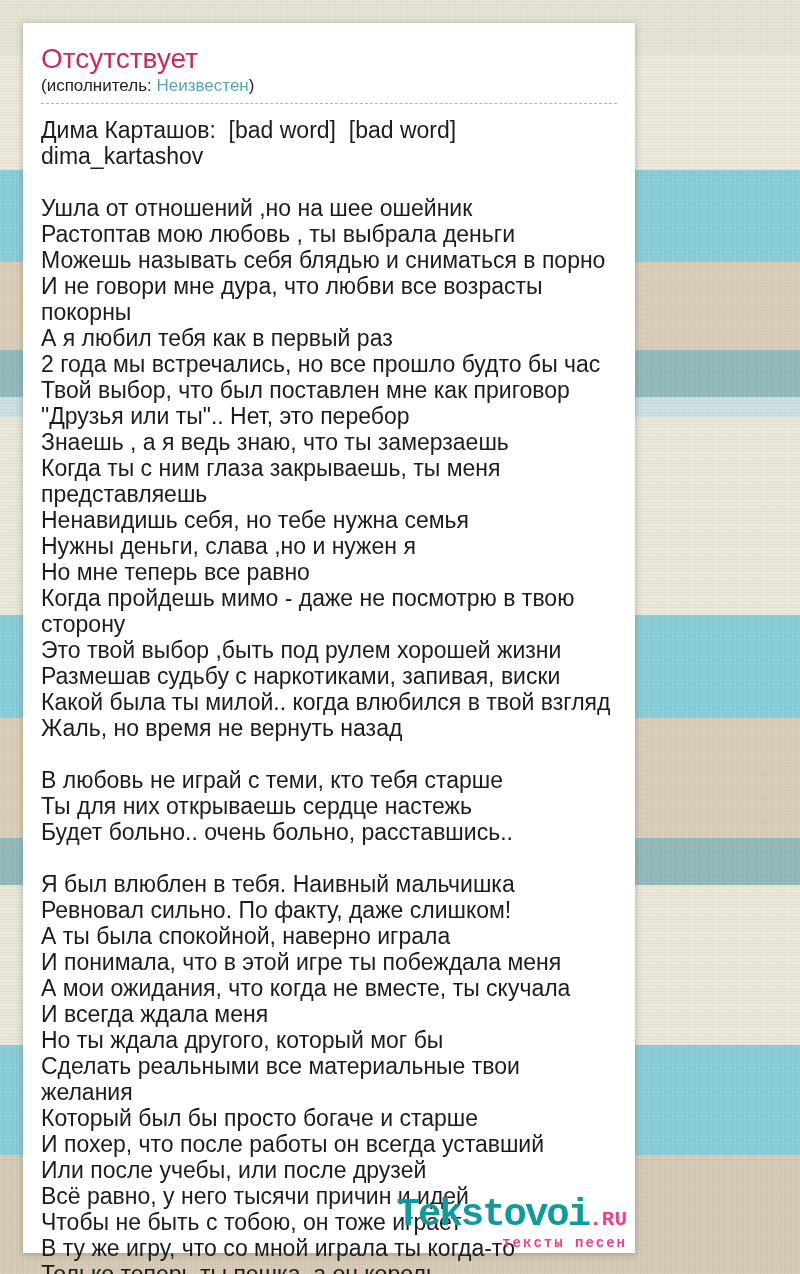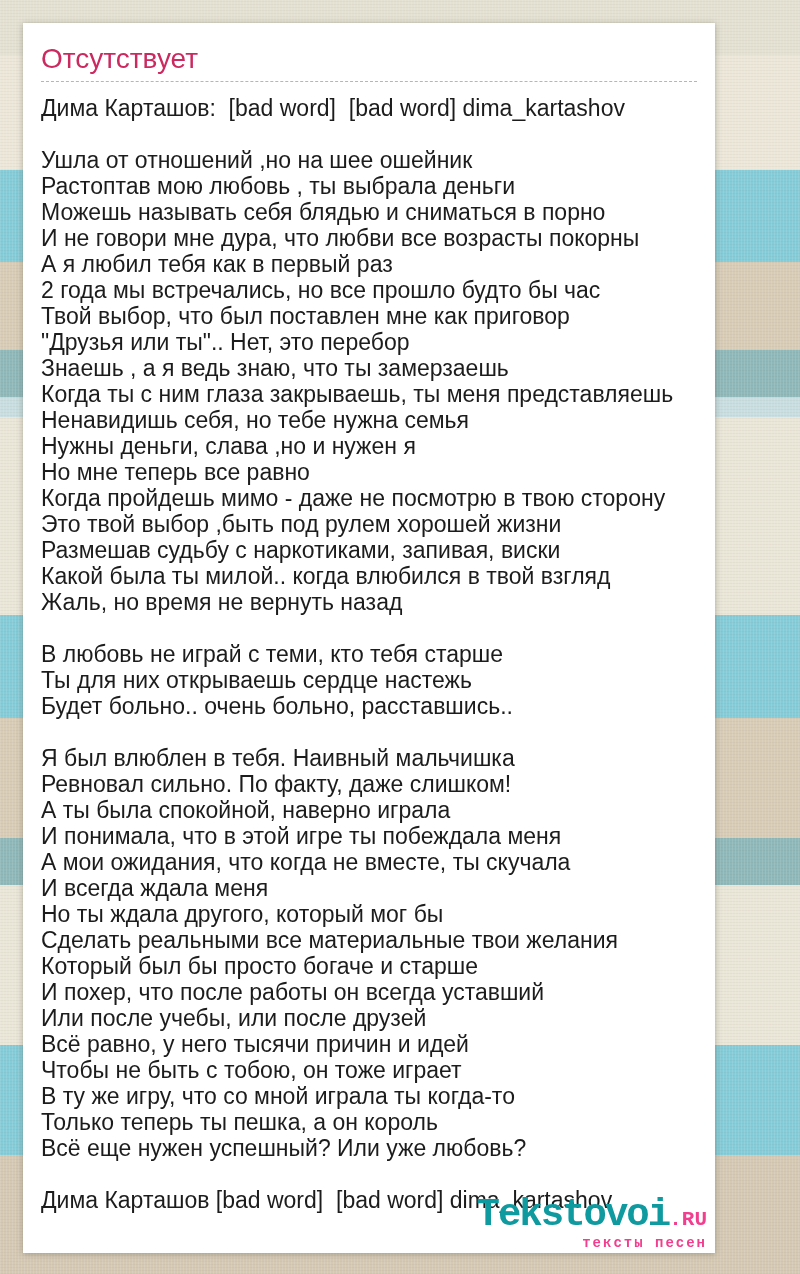--- a/index.html
+++ b/index.html
@@ -36,21 +36,21 @@
       repeating-linear-gradient(90deg, rgba(255,255,255,.10) 0 1px, rgba(0,0,0,0) 1px 3px),
       repeating-linear-gradient(0deg, rgba(120,110,90,.06) 0 1px, rgba(0,0,0,0) 1px 3px);
     pointer-events: none;
     z-index: 0;
   }
 
   .panel {
     position: absolute;
     left: 23px;
     top: 23px;
-    width: 692px;
+    width: 612px;
     height: 1230px;
     background: #ffffff;
     box-shadow: 0 1px 6px rgba(95, 90, 75, 0.45);
     z-index: 1;
     box-sizing: border-box;
   }
 
   .header {
     margin: 0 18px;
     padding-top: 21px;
@@ -114,20 +114,23 @@
     text-align: right;
   }
 </style>
 </head>
 <body>
 
 <div class="panel">
 
   <div class="header">
     <h1 class="page-title">Отсутствует</h1>
+    <div class="artist-line">
+      <span>(исполнитель: </span><a class="artist-link">Неизвестен</a><span>)</span>
+    </div>
   </div>
 
   <div class="lyrics">Дима Карташов:  [bad word]  [bad word] dima_kartashov
 
 Ушла от отношений ,но на шее ошейник
 Растоптав мою любовь , ты выбрала деньги
 Можешь называть себя блядью и сниматься в порно
 И не говори мне дура, что любви все возрасты покорны
 А я любил тебя как в первый раз
 2 года мы встречались, но все прошло будто бы час

